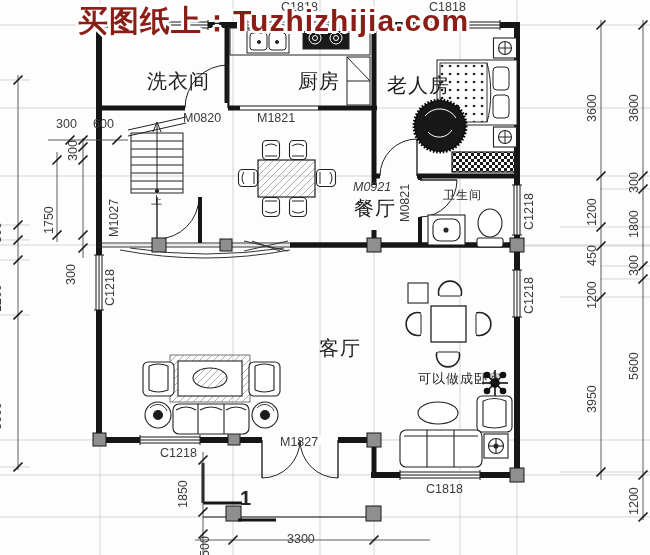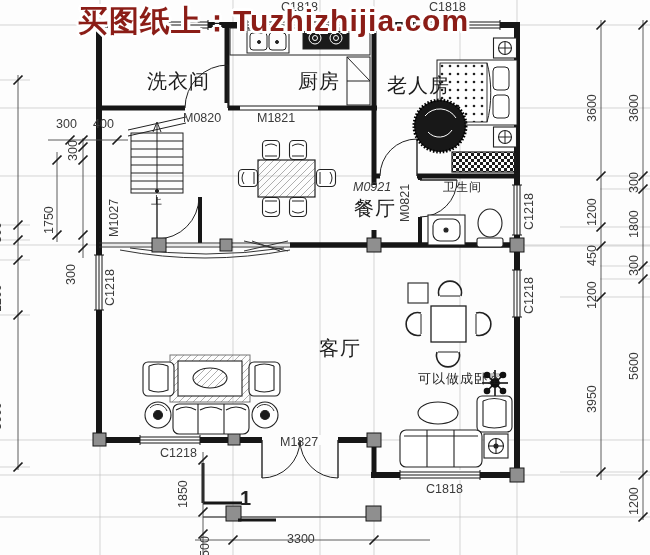--- a/index.html
+++ b/index.html
@@ -372,21 +372,21 @@
 
   <g stroke="#161616">
     <line x1="238" y1="520" x2="276" y2="520" stroke-width="3"></line>
   </g>
 </svg>
 
 <span class="room" style="left:147px;top:74px;">洗衣间</span>
 <span class="room" style="left:258px;top:74px;margin-left:40px;">厨房</span>
 <span class="room" style="left:387px;top:78px;">老人房</span>
 <span class="room" style="left:326px;top:201px;margin-left:28px;">餐厅</span>
-<span class="room" style="left:443px;top:180px;font-size:12px;text-align:center;">卫生间</span>
+<span class="room" style="left:443px;top:188px;font-size:12px;text-align:center;">卫生间</span>
 <span class="room" style="left:319px;top:341px;">客厅</span>
 <span class="room" style="left:386px;top:371px;font-size:13px;margin-left:32px;">可以做成卧室</span>
 <span class="room sm" style="left:151px;top:193px;">上</span>
 
 <span class="hlab" style="left:128px;top:12px;">C1800</span>
 <span class="hlab" style="left:281px;top:1px;">C1818</span>
 <span class="hlab" style="left:429px;top:1px;">C1818</span>
 <span class="hlab" style="left:183px;top:112px;">M0820</span>
 <span class="hlab" style="left:257px;top:112px;">M1821</span>
 <span class="hlab" style="left:353px;top:181px;font-style:italic;">M0921</span>
@@ -394,21 +394,21 @@
 <span class="hlab" style="left:160px;top:447px;">C1218</span>
 <span class="hlab" style="left:426px;top:483px;">C1818</span>
 
 <span class="vlab" style="left:108px;top:237px;">M1027</span>
 <span class="vlab" style="left:104px;top:306px;">C1218</span>
 <span class="vlab" style="left:399px;top:222px;">M0821</span>
 <span class="vlab" style="left:523px;top:230px;">C1218</span>
 <span class="vlab" style="left:523px;top:314px;">C1218</span>
 
 <span class="hlab" style="left:56px;top:118px;">300</span>
-<span class="hlab" style="left:93px;top:118px;">400</span>
+<span class="hlab" style="left:93px;top:118px;">600</span>
 <span class="vlab" style="left:67px;top:161px;">300</span>
 <span class="vlab" style="left:43px;top:234px;">1750</span>
 <span class="vlab" style="left:65px;top:285px;">300</span>
 <span class="vlab" style="left:-9px;top:243px;">300</span>
 <span class="vlab" style="left:-9px;top:312px;">1200</span>
 <span class="vlab" style="left:-9px;top:430px;">3600</span>
 <span class="vlab" style="left:586px;top:122px;">3600</span>
 <span class="vlab" style="left:586px;top:226px;">1200</span>
 <span class="vlab" style="left:586px;top:266px;">450</span>
 <span class="vlab" style="left:586px;top:309px;">1200</span>

